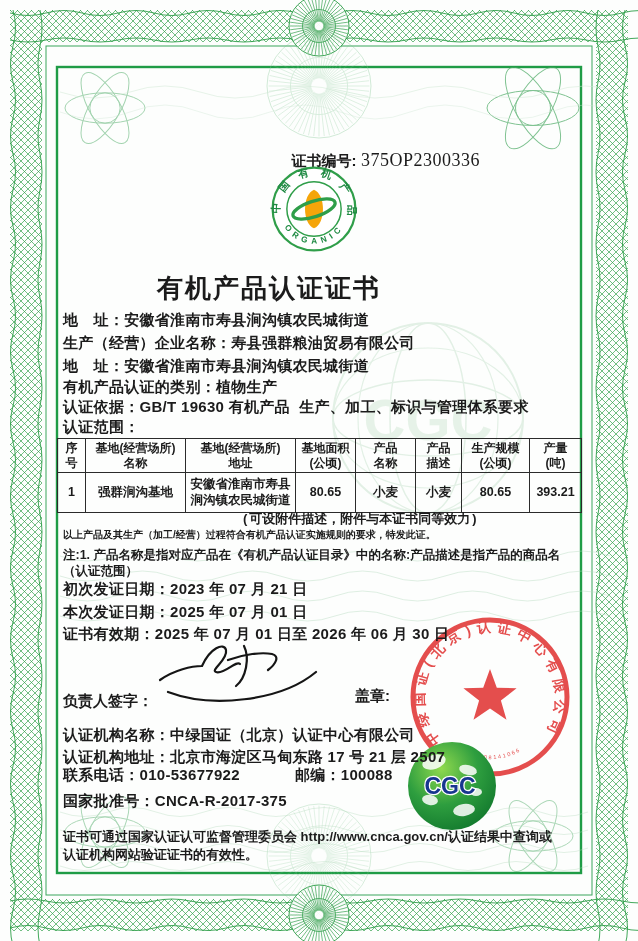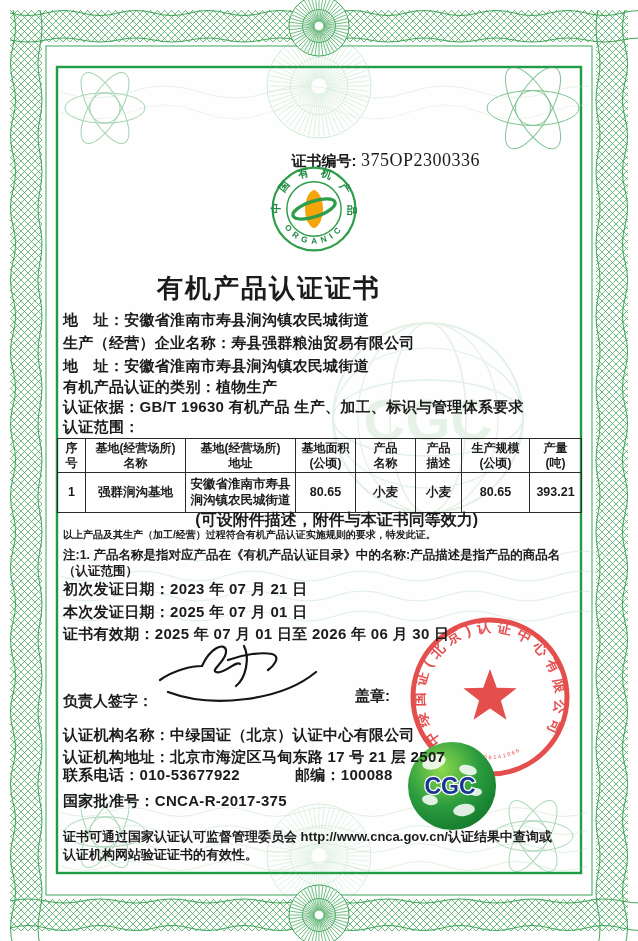--- a/index.html
+++ b/index.html
@@ -6,33 +6,33 @@
   .page{
     position:relative;width:638px;height:941px;background:#fdfefd;overflow:hidden;
     font-family:"Liberation Sans","DejaVu Sans",sans-serif;color:#1b1b1b;
   }
   svg{display:block;}
   .border-layer{position:absolute;left:0;top:0;z-index:0;}
   .watermark-layer{position:absolute;left:0;top:0;z-index:1;}
   .content{position:absolute;left:0;top:0;width:538px;height:941px;z-index:2;}
   .line{position:absolute;left:63px;white-space:nowrap;font-weight:700;font-size:15px;letter-spacing:.3px;z-index:6;}
   .line .lab{font-weight:700;}
-  .kai{font-family:Liberation Sans, sans-serif;font-weight:600;}
+  .kai{font-family:Liberation Mono, monospace;font-weight:600;}
   .cert-no{position:absolute;right:58px;top:150px;white-space:nowrap;z-index:6;}
   .cert-no .lab{font-weight:800;font-size:15px;}
   .cert-no .num{font-family:"Liberation Serif","DejaVu Serif",serif;font-size:18px;letter-spacing:.5px;}
   .title{position:absolute;left:0;top:251px;width:100%;text-align:center;
     font-size:26px;font-weight:800;letter-spacing:2px;z-index:6;margin-top:20px;}
   .scope-table{position:absolute;left:57px;top:438px;width:524px;border-collapse:collapse;
     table-layout:fixed;z-index:6;}
   .scope-table th,.scope-table td{border:1px solid #2b2b2b;text-align:center;vertical-align:middle;
     white-space:pre-line;color:#1b1b1b;line-height:1.25;padding:1px;}
   .scope-table th{font-size:12px;font-weight:700;height:31px;}
   .scope-table td{font-size:12.5px;font-weight:700;height:37px;}
-  .attach-note{position:absolute;right:60px;top:510px;font-size:16px;z-index:6;}
+  .attach-note{position:absolute;right:60px;top:510px;font-size:13px;z-index:6;}
   .conformity{position:absolute;left:63px;top:528px;font-size:10px;font-weight:700;white-space:nowrap;z-index:6;}
   .note{position:absolute;left:63px;font-size:12.5px;font-weight:600;white-space:nowrap;z-index:6;}
   .sig-label{position:absolute;left:63px;top:692px;font-size:15px;font-weight:700;z-index:6;}
   .seal-label{position:absolute;left:355px;top:687px;font-size:15px;font-weight:700;z-index:6;}
   .footer-line{position:absolute;left:63px;font-size:13px;font-weight:700;white-space:nowrap;z-index:6;}
   .gap{display:inline-block;width:55px;}
   .sig-svg{position:absolute;left:140px;top:630px;z-index:4;}
   .seal-svg{position:absolute;left:404px;top:611px;z-index:3;opacity:.9;}
   .globe-svg{position:absolute;left:406px;top:740px;z-index:5;}
   .organic-logo{position:absolute;left:268px;top:163px;z-index:6;}

